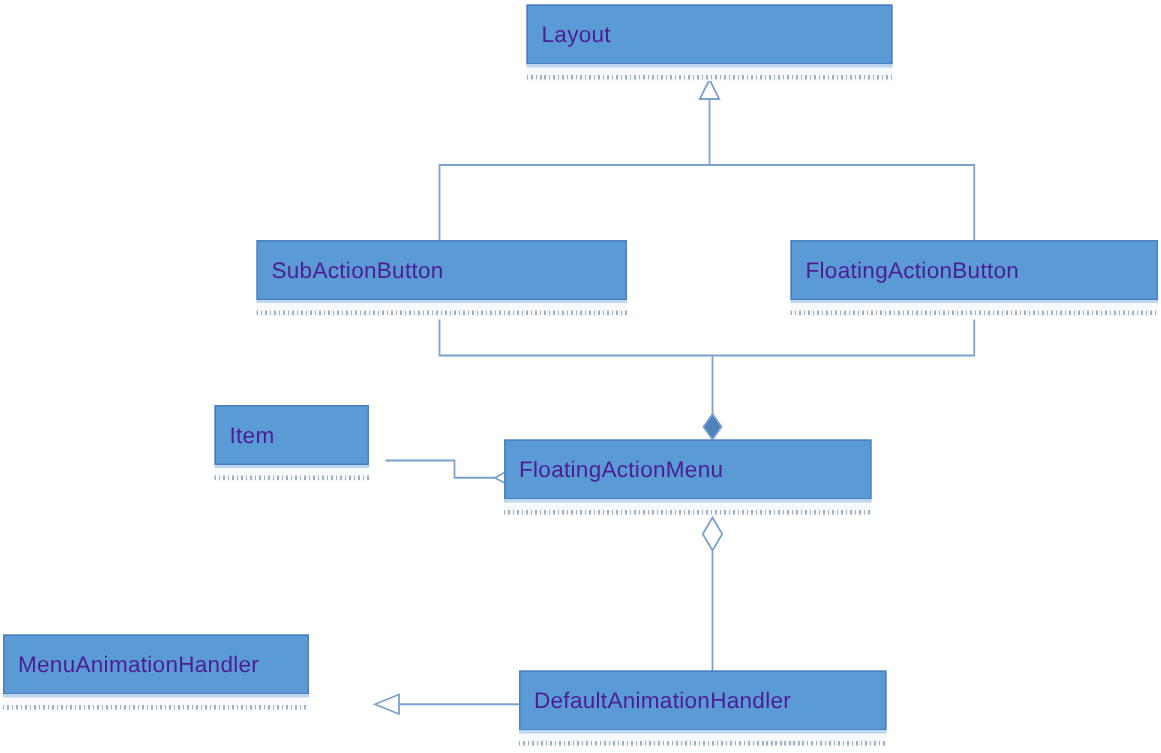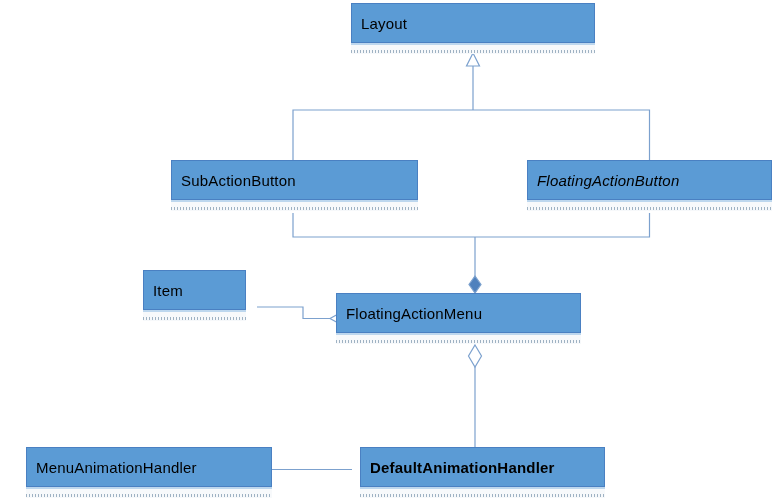--- a/index.html
+++ b/index.html
@@ -15,21 +15,21 @@
     position: absolute;
     left: 0; top: 0;
     width: 774px; height: 502px;
   }
   .uml-class { position: absolute; }
   .uml-title {
     height: 40px;
     box-sizing: border-box;
     background: #5B9BD5;
     border: 1px solid #4A80C2;
-    color: #000000;
+    color: #4c1d95;
     font-size: 15px;
     letter-spacing: 0.2px;
     display: flex;
     align-items: center;
     padding-left: 9px;
     white-space: nowrap;
     overflow: hidden;
   }
   .uml-compartment {
     height: 11px;
@@ -37,25 +37,25 @@
     border-top: 2px solid #BDD7EE;
     background-color: #F7F9FB;
     background-image: repeating-linear-gradient(90deg, #9FB2C3 0 1px, transparent 1px 3px);
     background-size: 100% 3px;
     background-repeat: no-repeat;
     background-position: 0 5px;
   }
   
   .pos-layout { left: 351px; top: 3px;   width: 244px; }
   .pos-sab    { left: 171px; top: 160px; width: 247px; text-align: center; }
-  .pos-fab    { left: 527px; top: 160px; width: 245px; font-style: italic; }
+  .pos-fab    { left: 527px; top: 160px; width: 245px; }
   .pos-item   { left: 143px; top: 270px; width: 103px; }
   .pos-fam    { left: 336px; top: 293px; width: 245px; }
-  .pos-mah    { left: 2px;   top: 447px; width: 246px; margin-left: 24px; }
-  .pos-dah    { left: 360px; top: 447px; width: 245px; font-weight: bold; }
+  .pos-mah    { left: 2px;   top: 423px; width: 204px; }
+  .pos-dah    { left: 346px; top: 447px; width: 245px; }
 </style>
 </head>
 <body>
 
 <div class="canvas">
 
   <svg class="connector-layer" width="774" height="502" viewBox="0 0 774 502" fill="none" xmlns="http://www.w3.org/2000/svg">
 
     <g stroke="#7CA1CE" stroke-width="1.2">
       <path d="M473,66 L473,110 M293,160 L293,110 L649.5,110 L649.5,160"></path>

